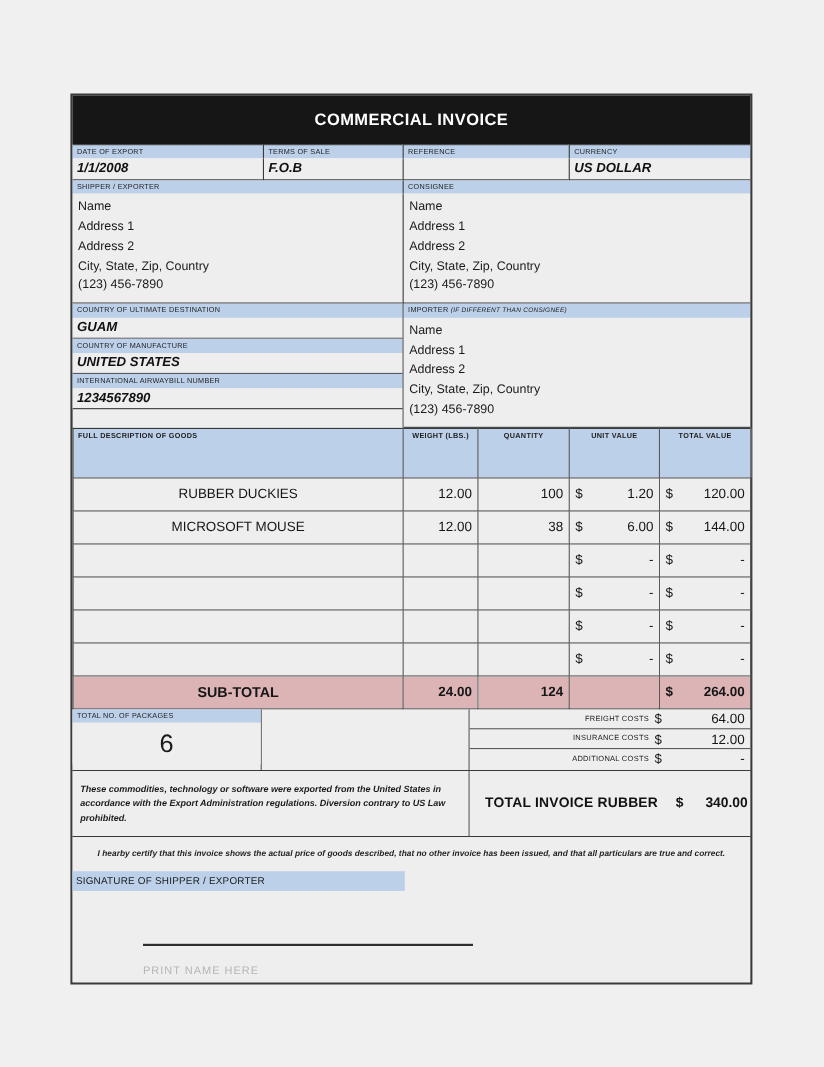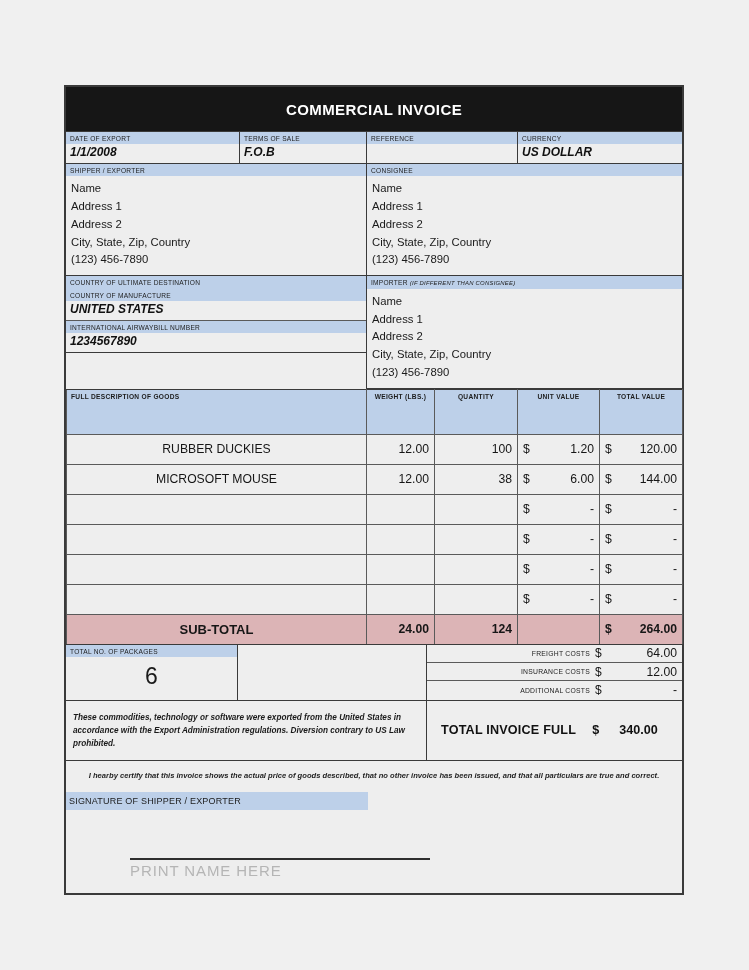--- a/index.html
+++ b/index.html
@@ -208,22 +208,22 @@
   .sig-line {
     position: absolute;
     left: 64px;
     top: 48px;
     width: 300px;
     border-top: 2px solid #2e2e2e;
   }
   .print-name {
     position: absolute;
     left: 64px;
-    top: 52px;
-    font-size: 15px;
+    top: 67px;
+    font-size: 10px;
     letter-spacing: 0.9px;
     color: #b5b5b5;
   }
 </style>
 </head>
 <body>
 
 <div id="page">
   <div class="doc">
 
@@ -260,20 +260,21 @@
         <div>Address 1</div>
         <div>Address 2</div>
         <div>City, State, Zip, Country</div>
         <div>(123) 456-7890</div>
       </div>
     </div>
 
     <div class="row">
       <div class="cell" style="width:300px;">
         <div class="lbl">COUNTRY OF ULTIMATE DESTINATION</div>
+        <div class="val thin-b">GUAM</div>
         <div class="lbl">COUNTRY OF MANUFACTURE</div>
         <div class="val thin-b">UNITED STATES</div>
         <div class="lbl">INTERNATIONAL AIRWAYBILL NUMBER</div>
         <div class="val bb">1234567890</div>
       </div>
       <div class="cell bl" style="flex:1;">
         <div class="lbl">
           <span>IMPORTER</span>
           <span class="sub">(IF DIFFERENT THAN CONSIGNEE)</span>
         </div>
@@ -380,21 +381,21 @@
           <span class="cost-amt">-</span>
         </div>
       </div>
     </div>
 
     <div class="decl-strip">
       <div class="decl">
         <p>These commodities, technology or software were exported from the United States in accordance with the Export Administration regulations.  Diversion contrary to US Law prohibited.</p>
       </div>
       <div class="total-box">
-        <span class="tlabel">TOTAL INVOICE FULL</span>
+        <span class="tlabel">TOTAL INVOICE RUBBER</span>
         <span class="tsym">$</span>
         <span class="tamt">340.00</span>
       </div>
     </div>
 
     <div class="certify">I hearby certify that this invoice shows the actual price of goods described, that no other invoice has been issued, and that all particulars are true and correct.</div>
 
     <div class="sig-label-wrap">
       <div class="sig-label">SIGNATURE OF SHIPPER / EXPORTER</div>
     </div>

